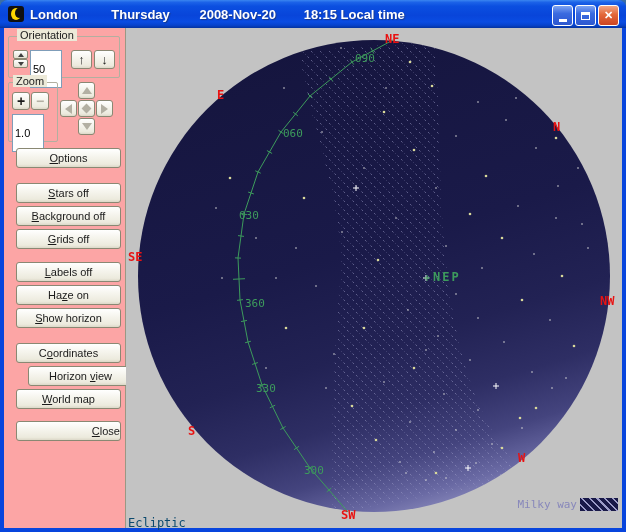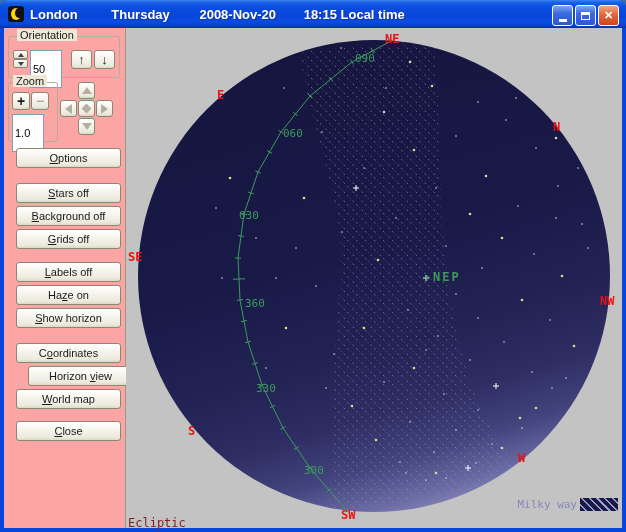--- a/index.html
+++ b/index.html
@@ -53,21 +53,21 @@
   .dpad-tri{width:0;height:0;}
   .u{text-decoration:underline;}
   
   .cmd-btn{position:absolute;left:12px;width:105px;height:20px;}
   
   .legend-row{position:absolute;display:flex;align-items:center;height:14px;font-family:"DejaVu Sans Mono",monospace;font-size:11px;}
   .legend-label{margin-right:3px;}
   .sw-hatch{width:38px;height:13px;background-color:#191948;
     background-image:repeating-linear-gradient(45deg,transparent 0 4px,#9c9cc8 4px 5.5px);}
   .sw-grad{width:38px;height:13px;background:linear-gradient(90deg,#4a4a85 0 25%,#35356e 25% 50%,#26265c 50% 75%,#1a1a4e 75% 100%);}
-  .ecliptic-name{position:absolute;font-family:"DejaVu Sans Mono",monospace;font-size:12px;color:#7f1d1d;}
+  .ecliptic-name{position:absolute;font-family:"DejaVu Sans Mono",monospace;font-size:12px;color:#0c4a6e;}
 </style>
 </head>
 <body>
 
 <div class="window">
 
   <div class="titlebar">
     <div class="title-icon"></div>
     <div class="title-text">
       <span class="t-app">London</span>
@@ -161,21 +161,21 @@
         </div>
       <div class="xp-btn cmd-btn" style="top:315px;">
         <span><span>C</span><span class="u">o</span><span>ordinates</span></span>
         </div>
       <div class="xp-btn cmd-btn" style="top:338px;margin-left:12px;">
         <span><span>Horizon </span><span class="u">v</span><span>iew</span></span>
         </div>
       <div class="xp-btn cmd-btn" style="top:361px;">
         <span><span></span><span class="u">W</span><span>orld map</span></span>
         </div>
-      <div class="xp-btn cmd-btn" style="top:393px;">
+      <div class="xp-btn cmd-btn" style="top:393px;justify-content:flex-end;">
         <span><span></span><span class="u">C</span><span>lose</span></span>
         </div>
     </div>
 
     <div class="skyarea">
       <svg id="sky-svg" width="496" height="500">
         <defs>
           <clipPath id="horizon-clip">
               <circle cx="248" cy="248" r="236"></circle>
             </clipPath>

